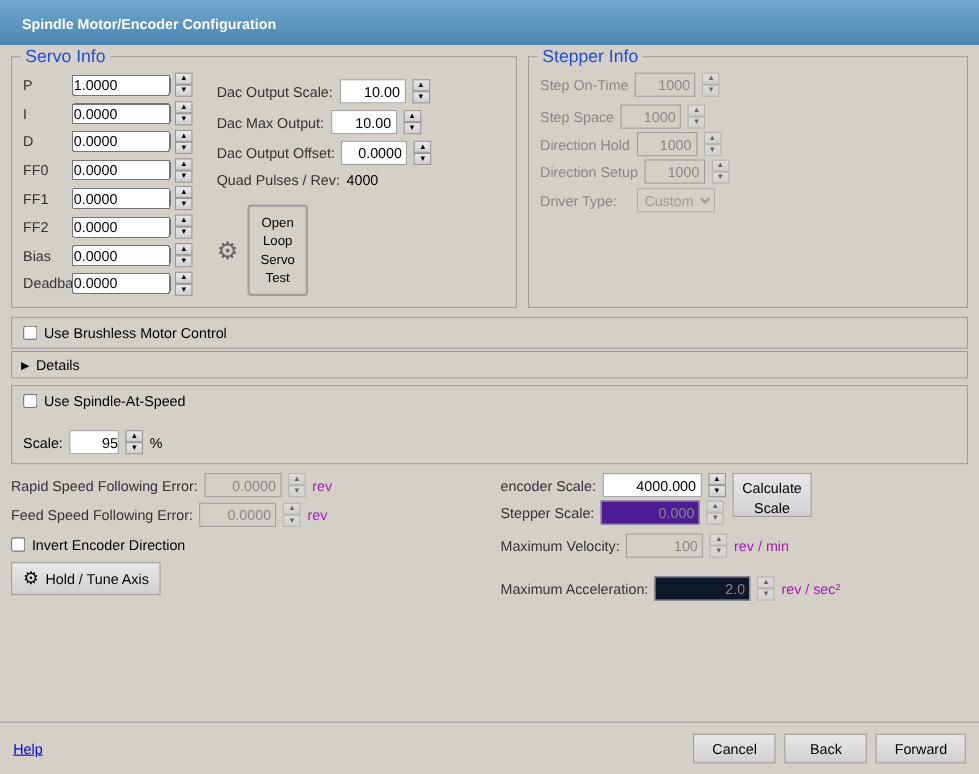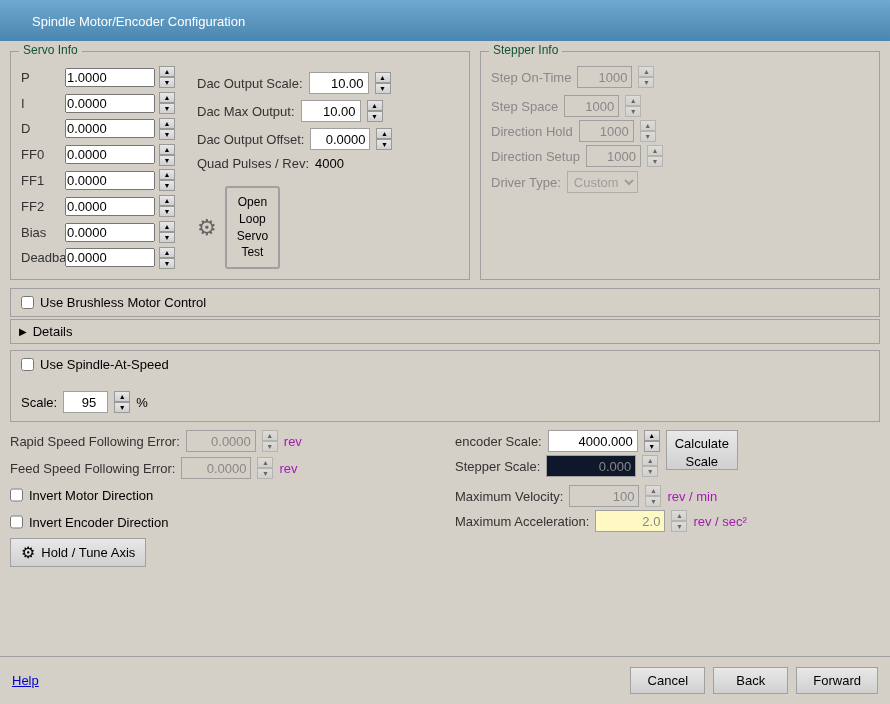--- a/index.html
+++ b/index.html
@@ -2,22 +2,22 @@
 <html><head>
   <meta charset="utf-8">
   <style>
     * { box-sizing: border-box; margin: 0; padding: 0; font-family: sans-serif; font-size: 13px; }
     body { background: #d4d0c8; width: 890px; height: 704px; overflow: hidden; }
 
     .title-bar {
       background: linear-gradient(to bottom, #6fa8d0, #4a86b0);
       color: white;
       font-size: 18px;
-      font-weight: normal;
-      padding: 10px 32px;
+      font-weight: bold;
+      padding: 10px 20px;
     }
 
     .main-content {
       background: #d4d0c8;
       padding: 10px;
       height: calc(704px - 48px - 48px);
       overflow: hidden;
     }
 
     .top-panels {
@@ -32,22 +32,22 @@
       position: relative;
       background: #d4d0c8;
     }
 
     .group-box legend, .group-label {
       position: absolute;
       top: -9px;
       left: 8px;
       background: #d4d0c8;
       padding: 0 4px;
-      font-size: 12px;
-      color: #14532d;
+      font-size: 16px;
+      color: #1d4ed8;
     }
 
     .servo-info { flex: 0 0 460px; }
     .stepper-info { flex: 1; }
 
     .spin-buttons {
       display: flex;
       flex-direction: column;
     }
 
@@ -73,21 +73,21 @@
       padding: 6px 10px;
       cursor: pointer;
       text-align: center;
       font-size: 12px;
       line-height: 1.4;
     }
 
     .driver-row {
       display: flex;
       align-items: center;
-      gap: 6px;
+      gap: 18px;
       margin-top: 4px;
     }
 
     select {
       height: 22px;
       border: 1px solid #a0a0a0;
       background: white;
       padding: 0 2px;
     }
 
@@ -136,21 +136,21 @@
       gap: 6px;
       margin-top: 19px;
     }
 
     .scale-input {
       width: 45px;
       height: 22px;
       border: 1px solid #a0a0a0;
       background: white;
       text-align: right;
-      padding: 1px 11px;
+      padding: 1px 0;
     }
 
     .bottom-section {
       display: grid;
       grid-template-columns: 1fr 1fr;
       gap: 0 20px;
     }
 
     .form-row {
       display: flex;
@@ -447,24 +447,20 @@
         <span class="label">Feed Speed Following Error:</span>
         <input type="text" value="0.0000" style="width: 70px; background: rgb(212, 208, 200); color: rgb(136, 136, 136);">
         <div class="spin-buttons" style="opacity:0.5;">
           <div class="spin-btn">▲</div>
           <div class="spin-btn">▼</div>
         </div>
         <span class="unit-label">rev</span>
       </div>
       <div class="form-row">
         <input type="checkbox" style="">
-        <span>Invert Motor Direction</span>
-      </div>
-      <div class="form-row">
-        <input type="checkbox" style="">
         <span>Invert Encoder Direction</span>
       </div>
       <button class="tune-btn">
         <span style="font-size:16px;">⚙</span>
         <span>Hold / Tune Axis</span>
       </button>
     </div>
 
     <div>
       <div class="form-row" style="align-items:flex-start;">
@@ -472,41 +468,41 @@
           <div class="form-row" style="margin-bottom:3px;">
             <span class="label">encoder Scale:</span>
             <input type="text" value="4000.000" style="width: 90px; background: white; color: rgb(0, 0, 0);">
             <div class="spin-buttons">
               <div class="spin-btn">▲</div>
               <div class="spin-btn">▼</div>
             </div>
           </div>
           <div class="form-row" style="margin-bottom:3px;">
             <span class="label">Stepper Scale:</span>
-            <input type="text" value="0.000" style="width: 90px; background: #0f172a; color: rgb(136, 136, 136);">
+            <input type="text" value="0.000" style="width: 90px; background: #4c1d95; color: rgb(136, 136, 136);">
             <div class="spin-buttons" style="opacity:0.5;">
               <div class="spin-btn">▲</div>
               <div class="spin-btn">▼</div>
             </div>
           </div>
         </div>
         <button class="calc-btn">Calculate<br>Scale</button>
       </div>
-      <div class="form-row" style="margin-bottom:3px;">
+      <div class="form-row" style="margin-bottom:17px;">
         <span class="label">Maximum Velocity:</span>
         <input type="text" value="100" style="width: 70px; background: rgb(212, 208, 200); color: rgb(136, 136, 136);">
         <div class="spin-buttons" style="opacity:0.5;">
           <div class="spin-btn">▲</div>
           <div class="spin-btn">▼</div>
         </div>
         <span class="unit-label">rev / min</span>
       </div>
       <div class="form-row">
         <span class="label">Maximum Acceleration:</span>
-        <input type="text" value="2.0" style="width: 70px; background: #fef9c3; color: rgb(136, 136, 136);">
+        <input type="text" value="2.0" style="width: 87px; background: #0f172a; color: rgb(136, 136, 136);">
         <div class="spin-buttons" style="opacity:0.5;">
           <div class="spin-btn">▲</div>
           <div class="spin-btn">▼</div>
         </div>
         <span class="unit-label">rev / sec²</span>
       </div>
     </div>
   </div>
 </div>
 

